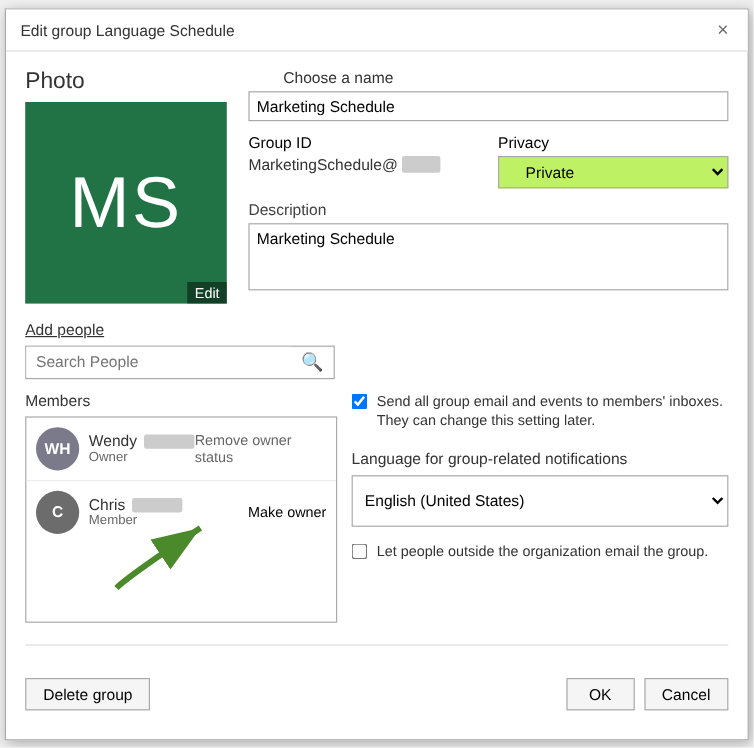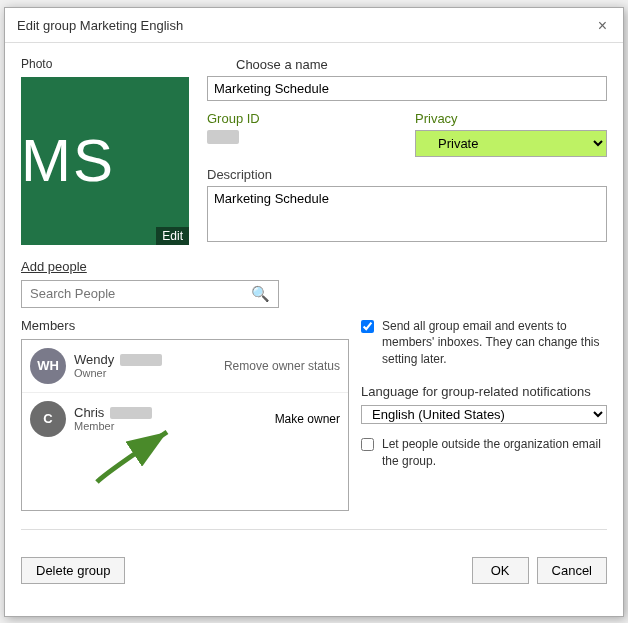--- a/index.html
+++ b/index.html
@@ -50,30 +50,31 @@
     .top-section {
       display: flex;
       gap: 16px;
       margin-bottom: 14px;
     }
     .photo-section {
       width: 170px;
       flex-shrink: 0;
     }
     .photo-label {
-      font-size: 12px;
+      font-size: 19px;
       margin-bottom: 6px;
       color: #333;
     }
     .photo-box {
       width: 168px;
       height: 168px;
       background: #217346;
       display: flex;
       align-items: center;
+      justify-content: center;
       position: relative;
     }
     .photo-initials {
       font-size: 60px;
       font-weight: 300;
       color: #fff;
       letter-spacing: 2px;
     }
     .photo-edit-overlay {
       position: absolute;
@@ -104,21 +105,21 @@
     }
     .row-two {
       display: flex;
       gap: 16px;
       margin-bottom: 10px;
     }
     .group-id-col { flex: 1; }
     .privacy-col { flex: 1; }
     .small-label {
       font-size: 13px;
-      color: #4d7c0f;
+      color: #000000;
       margin-bottom: 4px;
     }
     .group-id-value {
       font-size: 13px;
       color: #333;
       display: flex;
       align-items: center;
       gap: 4px;
     }
     .group-id-blur {
@@ -182,21 +183,21 @@
       padding: 4px 8px;
       cursor: pointer;
       font-size: 15px;
       color: #555;
     }
     .bottom-section {
       display: flex;
       gap: 12px;
     }
     .members-section {
-      width: 328px;
+      width: 260px;
       flex-shrink: 0;
     }
     .members-label {
       font-size: 13px;
       color: #333;
       margin-bottom: 6px;
     }
     .members-list {
       border: 1px solid #aaa;
       height: 172px;
@@ -276,21 +277,21 @@
       line-height: 1.4;
     }
     .lang-label {
       font-size: 13px;
       color: #333;
       margin-bottom: 6px;
     }
     .lang-select {
       width: 100%;
       border: 1px solid #aaa;
-      padding: 0 6px;
+      padding: 12px 6px;
       font-size: 13px;
       background: #fff;
       appearance: auto;
       outline: none;
       margin-bottom: 12px;
     }
     .footer-row {
       display: flex;
       justify-content: space-between;
       align-items: center;
@@ -334,21 +335,21 @@
       width: 120px;
       height: 80px;
       pointer-events: none;
     }
   </style>
 </head>
 <body>
 
 <div class="dialog">
   <div class="dialog-titlebar">
-    <span class="dialog-title">Edit group Marketing English</span>
+    <span class="dialog-title">Edit group Language Schedule</span>
     <button class="close-btn">×</button>
   </div>
   <div class="dialog-body">
     <div class="top-section">
 
       <div class="photo-section">
         <div class="photo-label">Photo</div>
         <div class="photo-box">
           <span class="photo-initials">MS</span>
           <span class="photo-edit-overlay">Edit</span>
@@ -357,20 +358,21 @@
 
       <div class="form-section">
         <label class="form-label">
           <span>Choose a name</span>
         </label>
         <input class="name-input" type="text" value="Marketing Schedule" style="">
         <div class="row-two">
           <div class="group-id-col">
             <div class="small-label">Group ID</div>
             <div class="group-id-value">
+              <span>MarketingSchedule@</span>
               <span class="group-id-blur"></span>
             </div>
           </div>
           <div class="privacy-col">
             <div class="small-label">Privacy</div>
             <select class="privacy-select">
               <option>Private</option>
               <option>Public</option>
             </select>
           </div>

